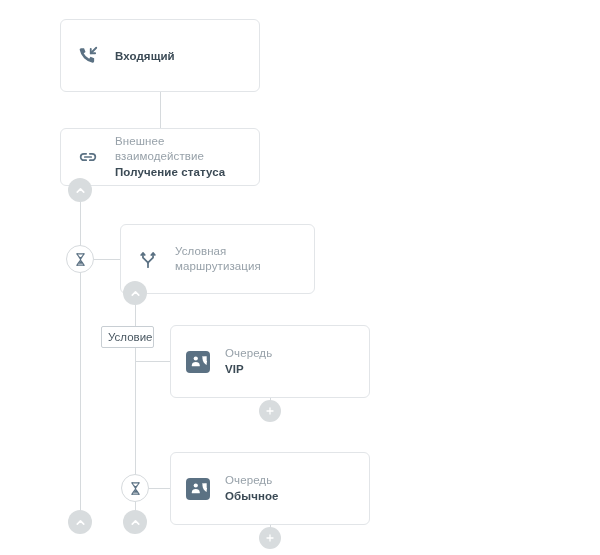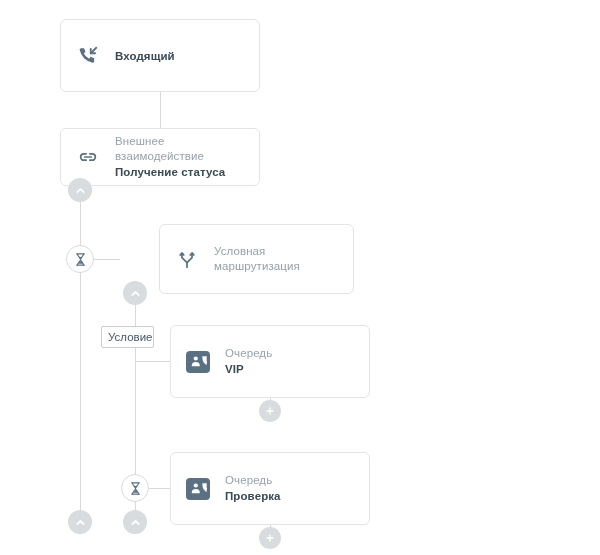--- a/index.html
+++ b/index.html
@@ -183,21 +183,21 @@
     <svg width="15" height="15" viewBox="0 0 24 24" fill="none" stroke="#5b7183" stroke-width="1.8" stroke-linecap="round" stroke-linejoin="round">
       <path d="M6 3h12"></path>
         <path d="M6 21h12"></path>
       <path d="M7 3c0 4 5 5.2 5 9s-5 5-5 9" fill="none"></path>
       <path d="M17 3c0 4-5 5.2-5 9s5 5 5 9" fill="none"></path>
       <path d="M8.2 18.6c.9-2 3.8-2.9 3.8-4.4s2.9.6 3.8 4.4Z" fill="#5b7183" stroke="none"></path>
       <path d="M12 12.3 8.9 8.1h6.2Z" fill="#5b7183" stroke="none"></path>
     </svg>
   </div>
 
-  <div class="card" style="left:120px; top:224px; width:195px; height:70px;margin-left:39px;">
+  <div class="card" style="left:120px; top:224px; width:195px; height:70px;">
     <span class="card-icon">
       <svg width="22" height="22" viewBox="0 0 24 24" fill="none" stroke="currentColor" stroke-width="1.9" stroke-linecap="round" stroke-linejoin="round">
         <path d="M12 21v-5"></path>
         <path d="M12 16 6.5 10.5V6"></path>
         <path d="M12 16l5.5-5.5V6"></path>
         <path d="M4.6 7.6 6.5 5.4l2 2.2" fill="currentColor"></path>
         <path d="M15.6 7.6l1.9-2.2 2 2.2" fill="currentColor"></path>
       </svg>
     </span>
     <span class="card-text">
@@ -255,21 +255,21 @@
         <svg width="17" height="15" viewBox="0 0 24 22" fill="#ffffff">
           <circle cx="8" cy="6.6" r="3.1"></circle>
           <path d="M2.2 16.6c0-3.2 2.6-4.8 5.8-4.8s5.8 1.6 5.8 4.8v1.2H2.2Z"></path>
           <path d="M18.2 4.2a1.5 1.5 0 0 1 1.1.4l1.5 1.5a1.2 1.2 0 0 1 0 1.7l-.9.9a9.6 9.6 0 0 0 3.2 3.2l.9-.9a1.2 1.2 0 0 1 1.7 0" fill="none" stroke="#ffffff" stroke-width="1.7" stroke-linecap="round"></path>
           <path d="M20.8 3.2c-1.6 0-3 1.1-3 3.4 0 3.9 3.1 8.2 6.2 9.4V3.2Z"></path>
         </svg>
       </span>
     </span>
     <span class="card-text">
       <span class="card-sub">Очередь</span>
-      <span class="card-title">Проверка</span>
+      <span class="card-title">Обычное</span>
     </span>
   </div>
 
   <div class="node node-plus" style="left:259px; top:527px;">
     <svg width="12" height="12" viewBox="0 0 24 24" fill="none" stroke="#ffffff" stroke-width="2.6" stroke-linecap="round">
       <path d="M12 6v12"></path>
         <path d="M6 12h12"></path>
     </svg>
   </div>
 

